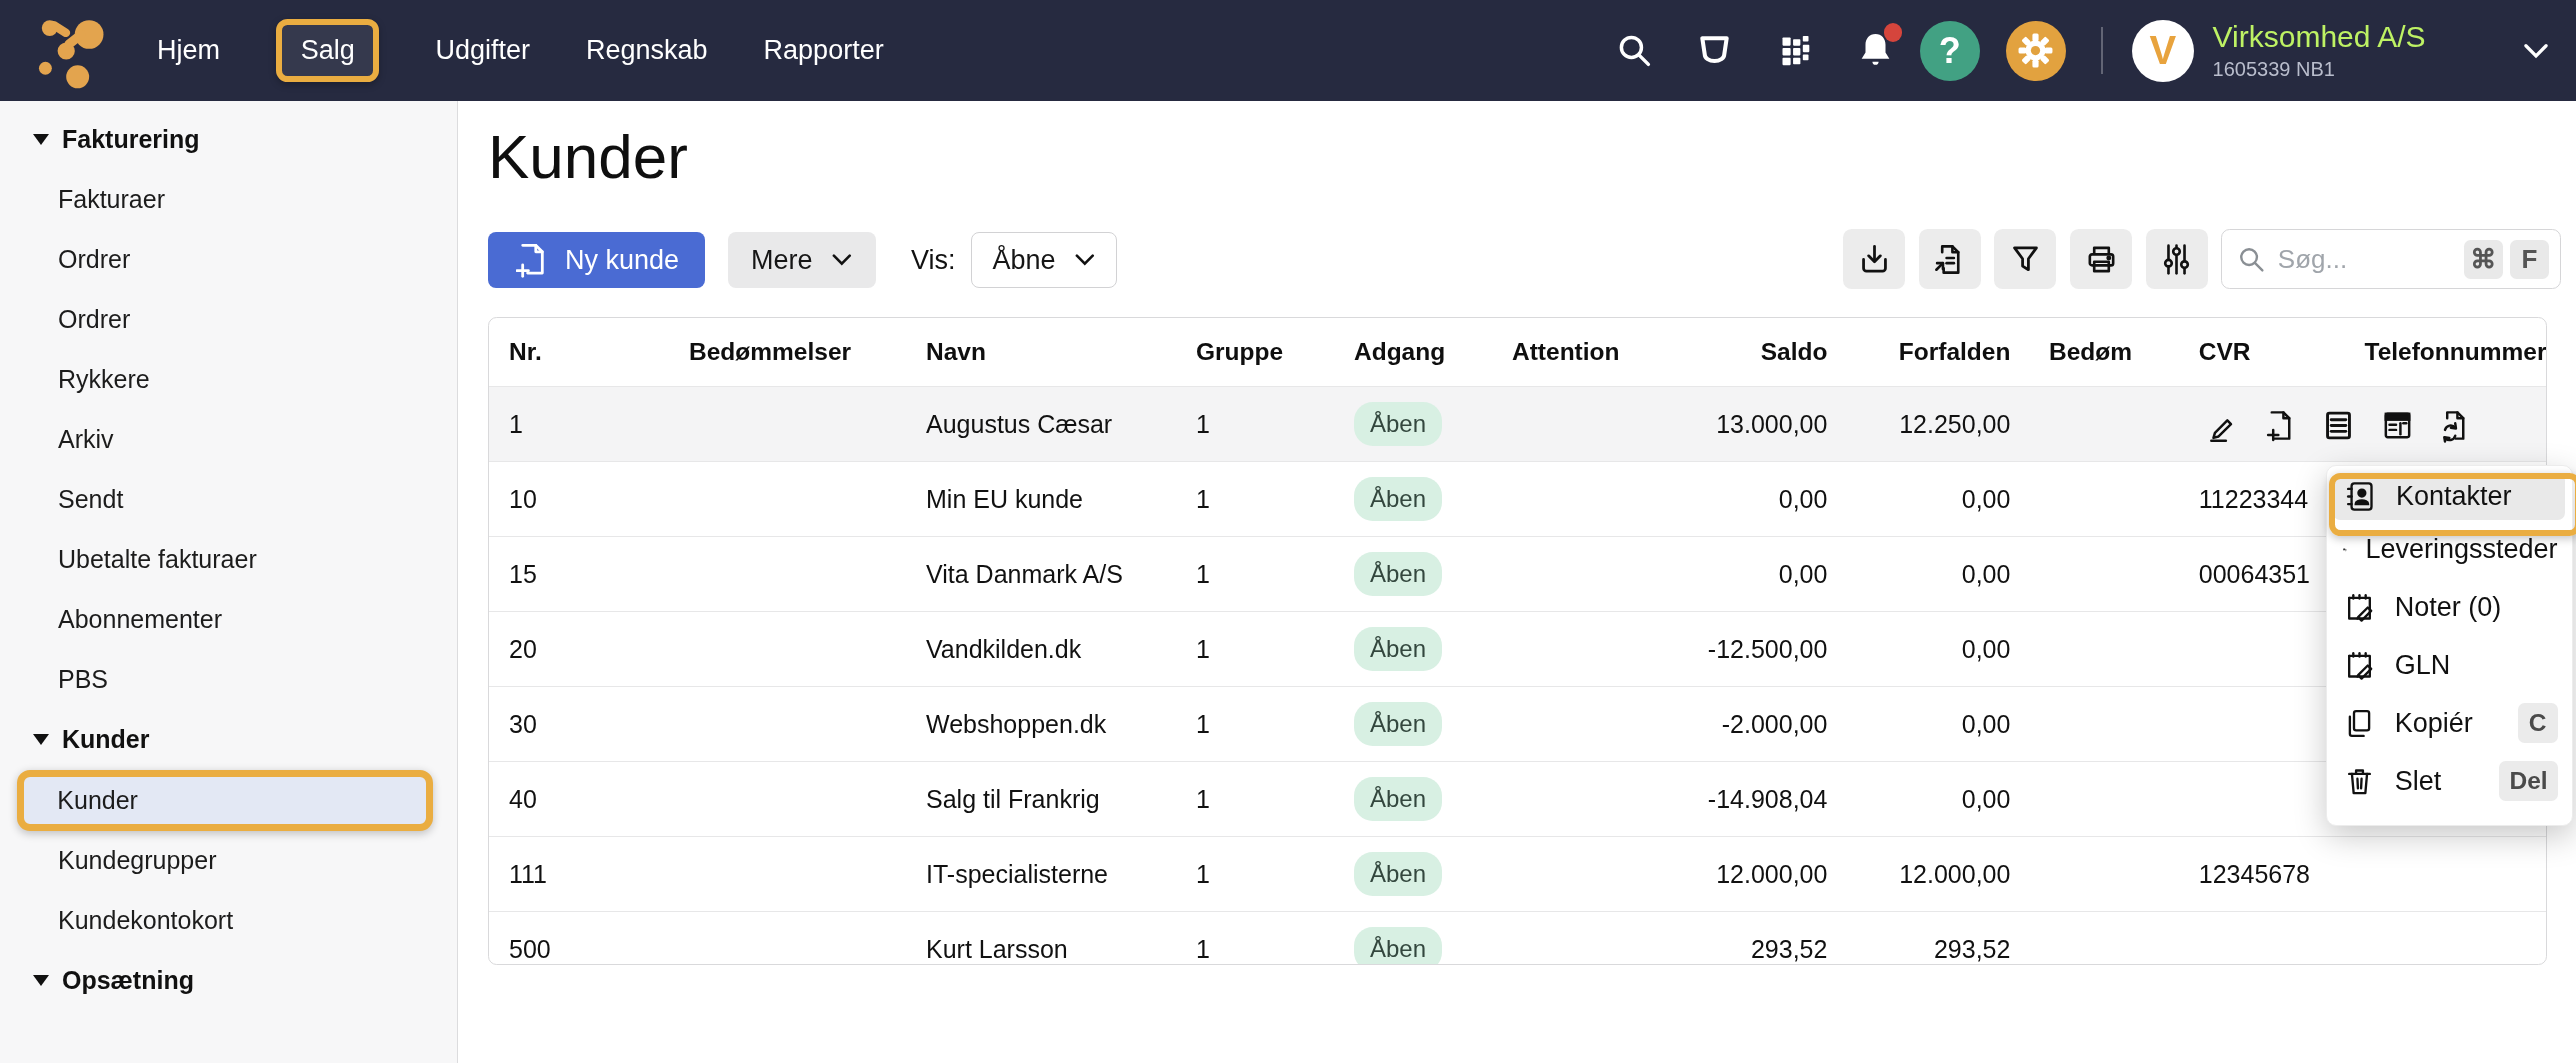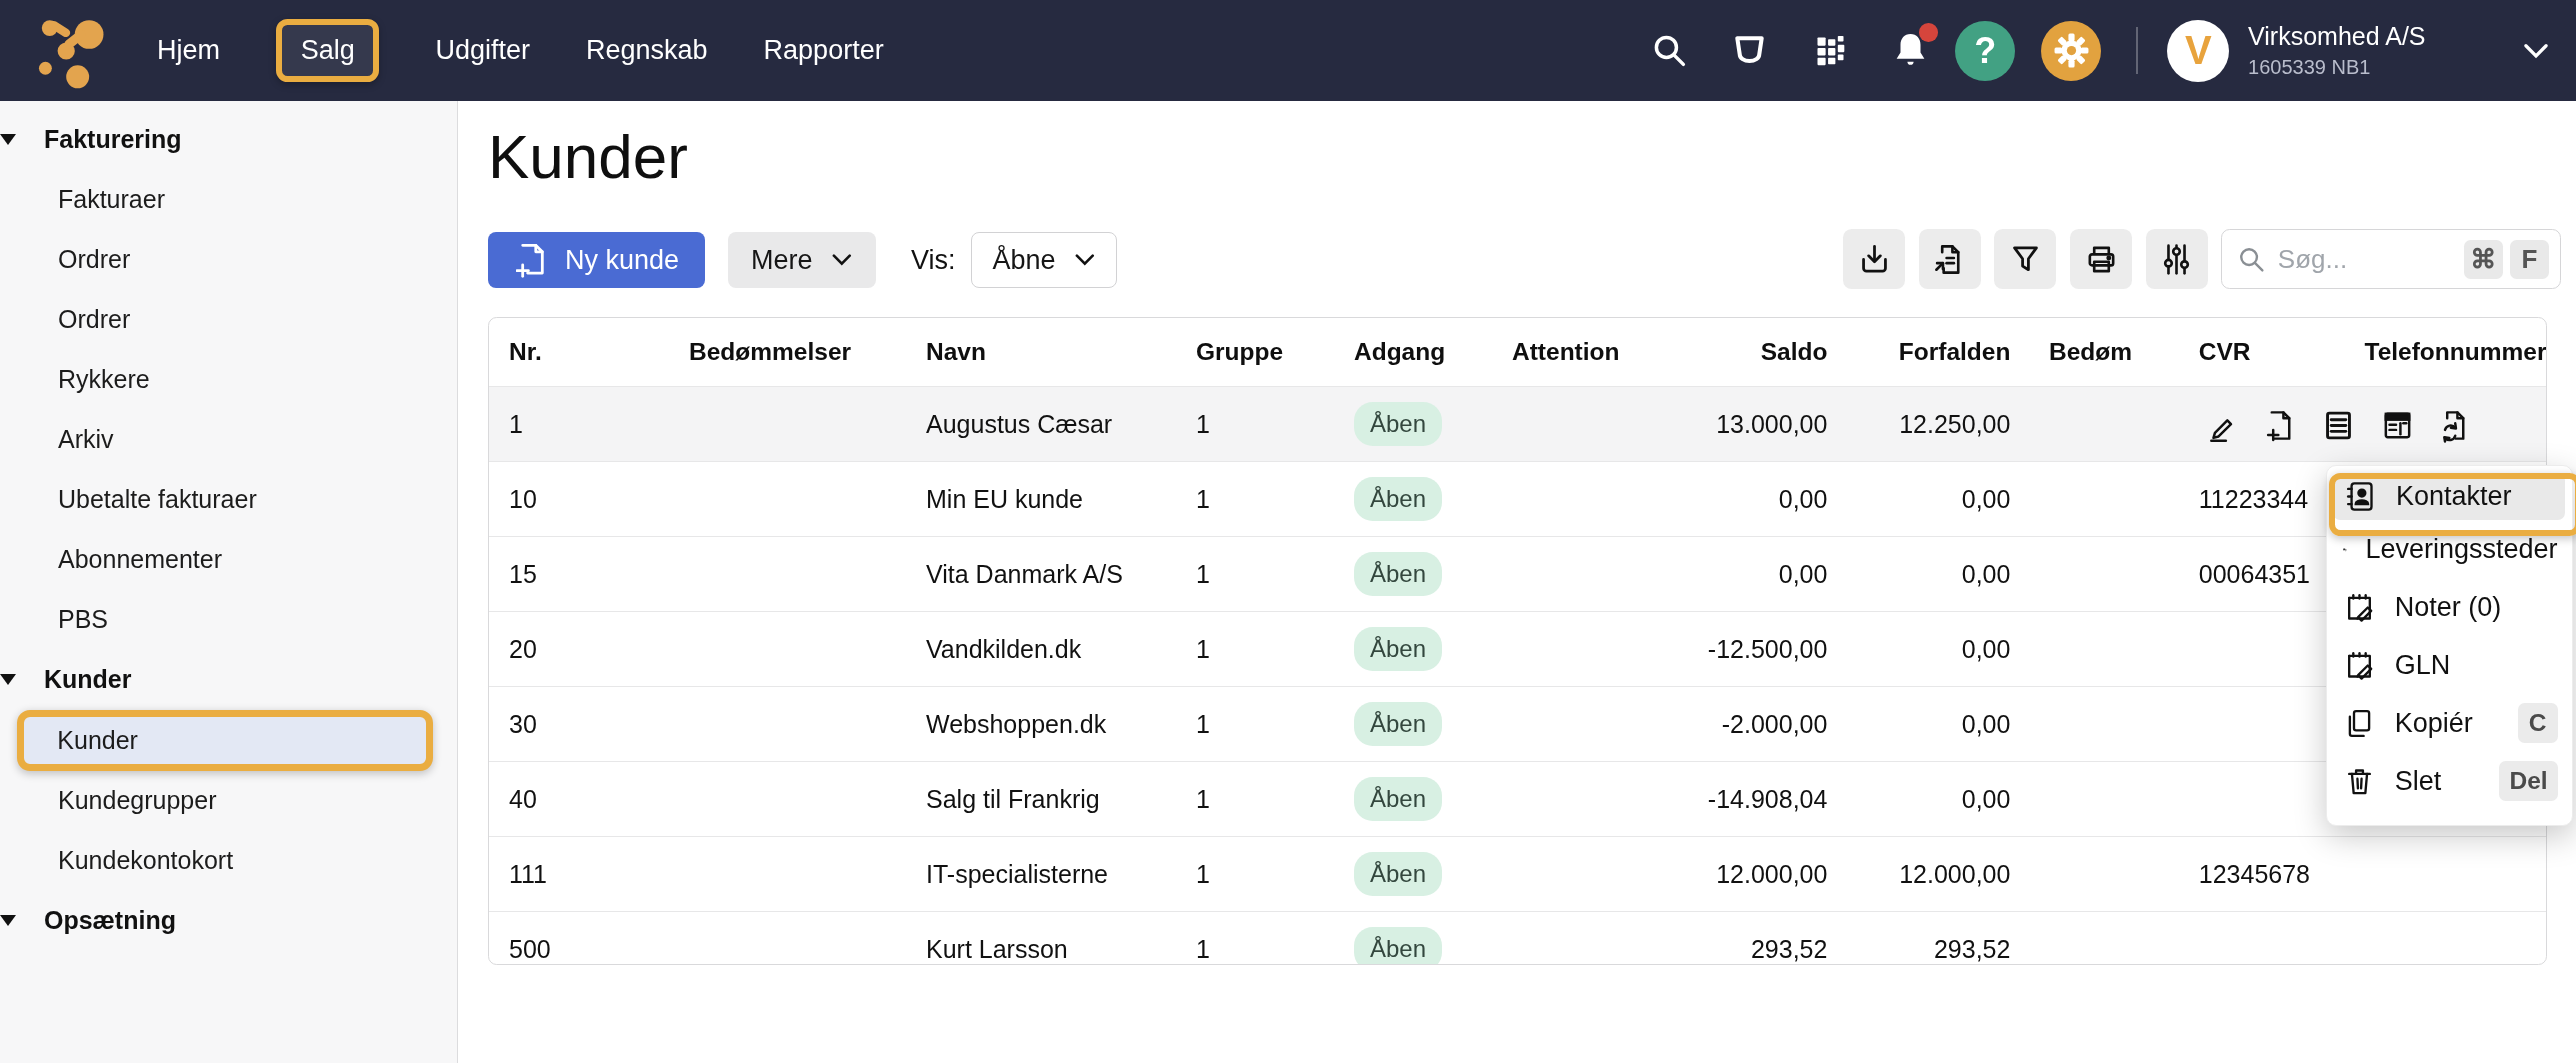--- a/index.html
+++ b/index.html
@@ -17,31 +17,31 @@
              padding:10px 18.7px;box-shadow:0 2.2px 7.2px rgba(0,0,0,.25);}
   .nav-right{margin-left:auto;display:flex;align-items:center;margin-right:24.5px;}
   .nbtn{margin-left:42px;display:flex;align-items:center;justify-content:center;}
   .circle-btn{width:60px;height:60px;border-radius:50%;display:flex;align-items:center;justify-content:center;margin-left:26px;}
   .help-circle{background:#42A183;}
   .gear-circle{background:#E2A23F;}
   .nav-divider{width:2.2px;height:47px;background:rgba(255,255,255,.28);margin:0 29px 0 35px;}
   .avatar{width:62px;height:62px;border-radius:50%;background:#fff;display:flex;align-items:center;justify-content:center;
           font-weight:700;font-size:40px;color:#E8A33D;}
   .company{margin-left:18.7px;line-height:1.15;}
-  .company .cname{color:#ffffff;font-size:25px;}
+  .company .cname{color:#bef264;font-size:30px;}
   .company .cnum{color:#B9BDCC;font-size:20px;margin-top:4.3px;}
   .nav-chevron{margin-left:94px;}
   .bell-wrap{position:relative;}
   .bell-dot{position:absolute;top:-7.2px;right:-8.6px;width:18.7px;height:18.7px;border-radius:50%;background:#D5453C;}
 
   
   .sidebar{left:0;top:101px;width:458px;height:963px;background:#F7F7F8;border-right:1.4px solid #DCDCDE;
            padding-top:8.6px;box-sizing:border-box;}
   .side-row{height:60px;display:flex;align-items:center;font-size:25px;}
-  .side-header{font-weight:700;gap:28px;}
+  .side-header{font-weight:700;padding-left:33px;gap:13px;}
   .side-item{padding-left:58px;color:#1c1c1c;}
   .tri-down{width:0;height:0;border-left:8.6px solid transparent;border-right:8.6px solid transparent;border-top:11.5px solid #111;}
   .tri-right{width:0;height:0;border-top:8.6px solid transparent;border-bottom:8.6px solid transparent;border-left:11.5px solid #111;margin-right:2.9px;}
   .side-item.active{background:#E3E8F4;border:7.2px solid #EAAD41;border-radius:13px;margin:0 24.5px 0 17.3px;
                     height:47px;padding-left:33px;box-shadow:0 2.9px 8.6px rgba(0,0,0,.22);}
 
   
   .page-title{left:488px;top:121px;font-size:62px;color:#0f0f0f;}
   .toolbar-left{left:488px;top:232px;height:56px;display:flex;align-items:center;}
   .btn{height:56px;border-radius:8px;display:flex;align-items:center;font-size:27px;box-sizing:border-box;}
@@ -182,20 +182,21 @@
 <aside class="abs sidebar">
   <div class="side-row side-header">
     <span class="tri-down"></span>
     <span>Fakturering</span>
   </div>
   <div class="side-row side-item">Fakturaer</div>
   <div class="side-row side-item">Ordrer</div>
   <div class="side-row side-item">Ordrer</div>
   <div class="side-row side-item">Rykkere</div>
   <div class="side-row side-item">Arkiv</div>
+  <div class="side-row side-item">Sendt</div>
   <div class="side-row side-item">Ubetalte fakturaer</div>
   <div class="side-row side-item">Abonnementer</div>
   <div class="side-row side-item">PBS</div>
   <div class="side-row side-header">
     <span class="tri-down"></span>
     <span>Kunder</span>
   </div>
   <div class="side-row side-item active">Kunder</div>
   <div class="side-row side-item">Kundegrupper</div>
   <div class="side-row side-item">Kundekontokort</div>

